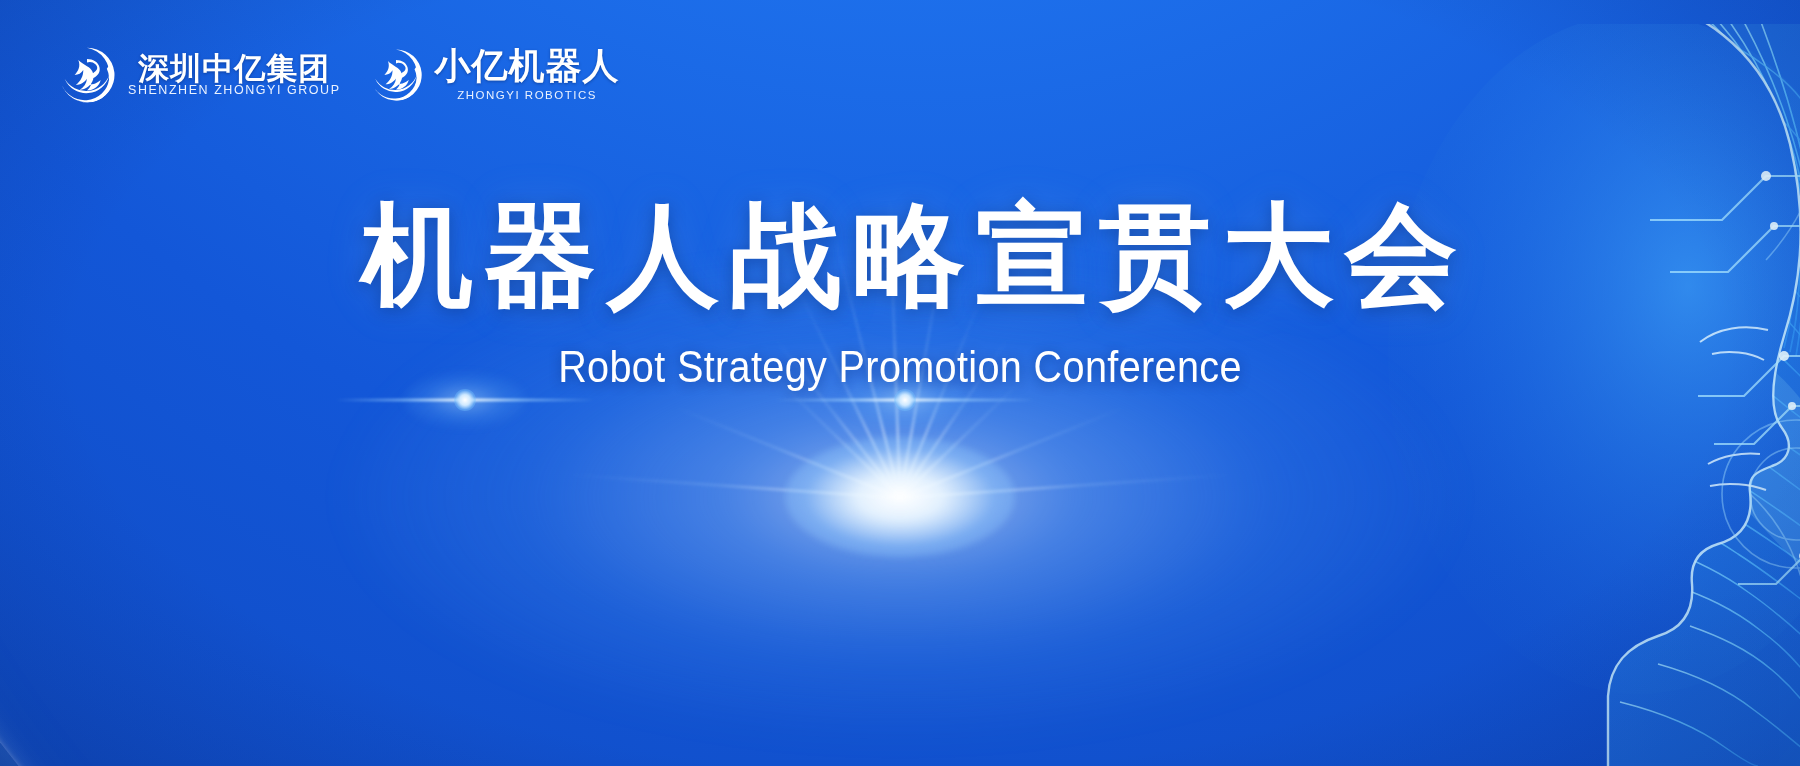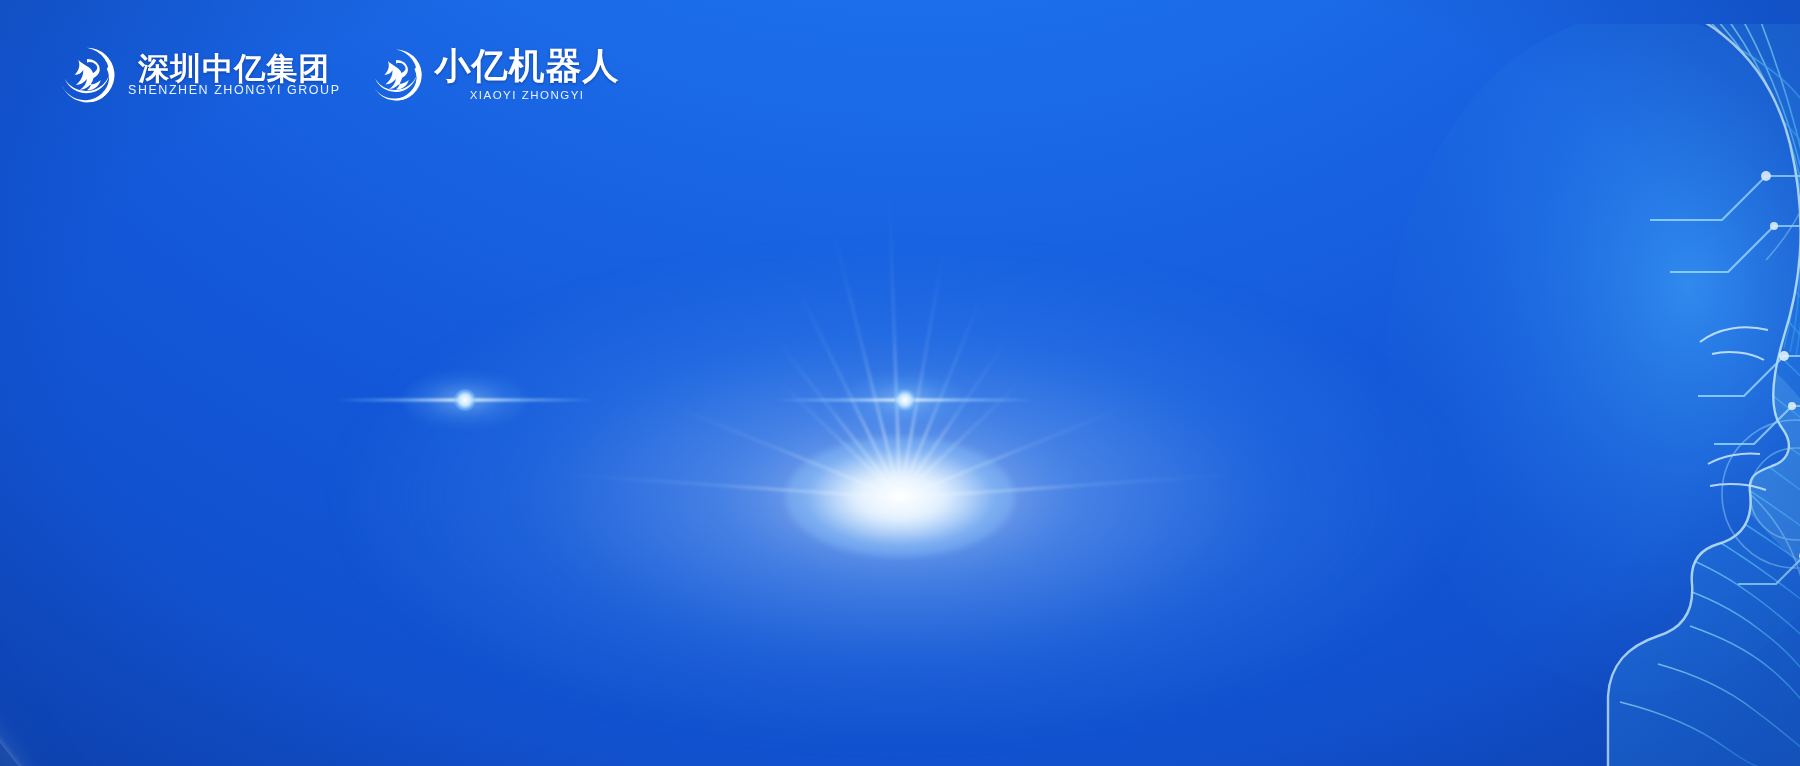--- a/index.html
+++ b/index.html
@@ -504,20 +504,24 @@
           <path d="M36,26 C40,36 36,44 30,50 C36,50 41,47 44,42 C44,52 40,60 32,66
                    C39,66 46,62 50,56 C49,64 45,70 38,74 C48,74 57,67 60,57
                    C62,48 58,40 50,36 C45,33 40,30 36,26 Z" fill="#ffffff"></path>
           <path d="M50,24 C60,24 68,29 70,37 C72,45 68,51 60,55 C54,58 50,61 49,66
                    C57,66 66,64 72,58 C70,68 61,75 50,75 C56,70 58,64 56,59
                    C54,54 56,49 62,45 C67,42 68,37 64,33 C60,29 54,28 50,30 Z" fill="#ffffff"></path>
         </svg>
       </span>
       <span class="words">
         <span class="cn">小亿机器人</span>
-        <span class="en">XIAOYI ZHONGYI</span>
+        <span class="en">ZHONGYI ROBOTICS</span>
       </span>
     </div>
 
   </div>
 
+  <div class="titleblock">
+    <div class="title-cn">机器人战略宣贯大会</div>
+    <div class="title-en">Robot Strategy Promotion Conference</div>
+  </div>
 
 </div>
 
 </body></html>

